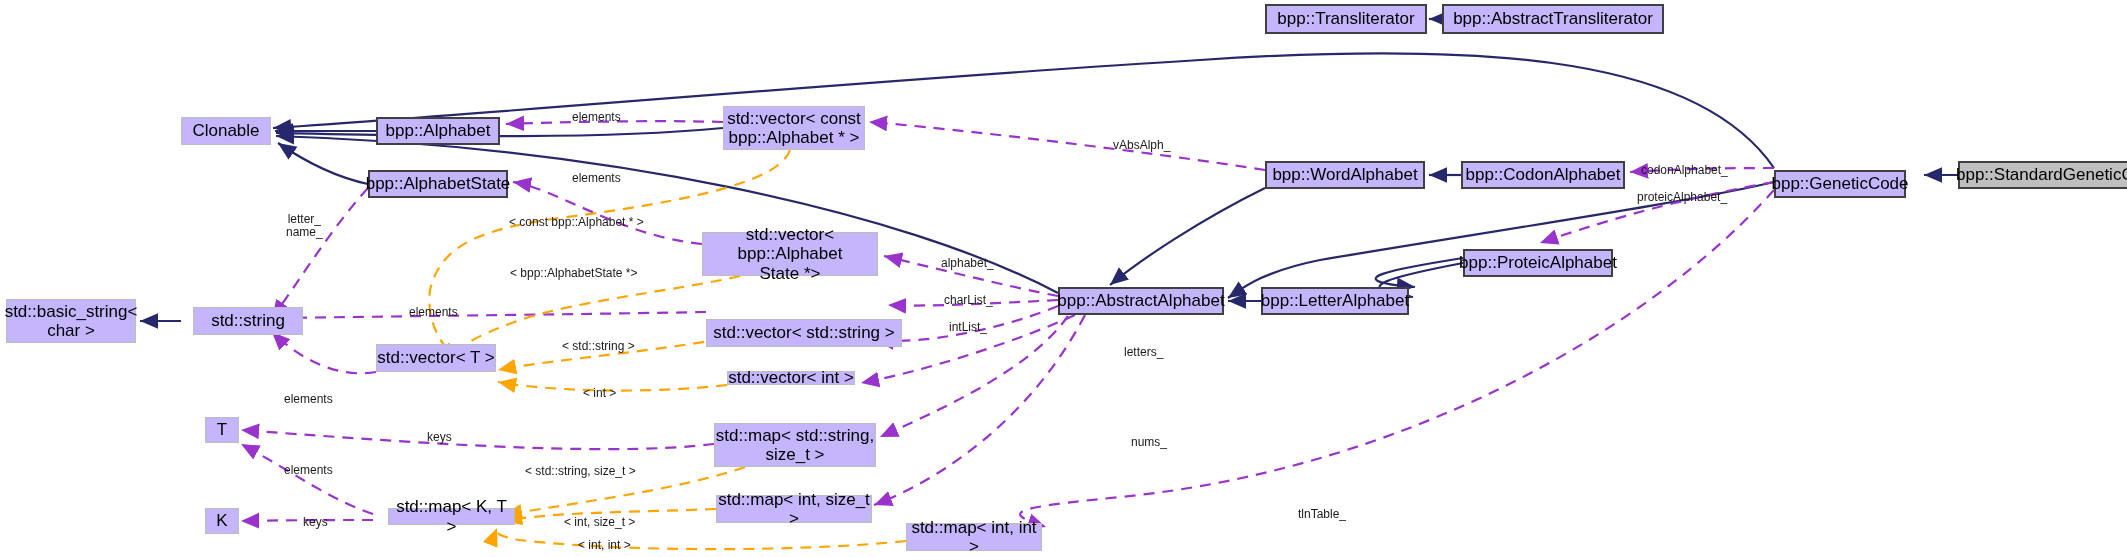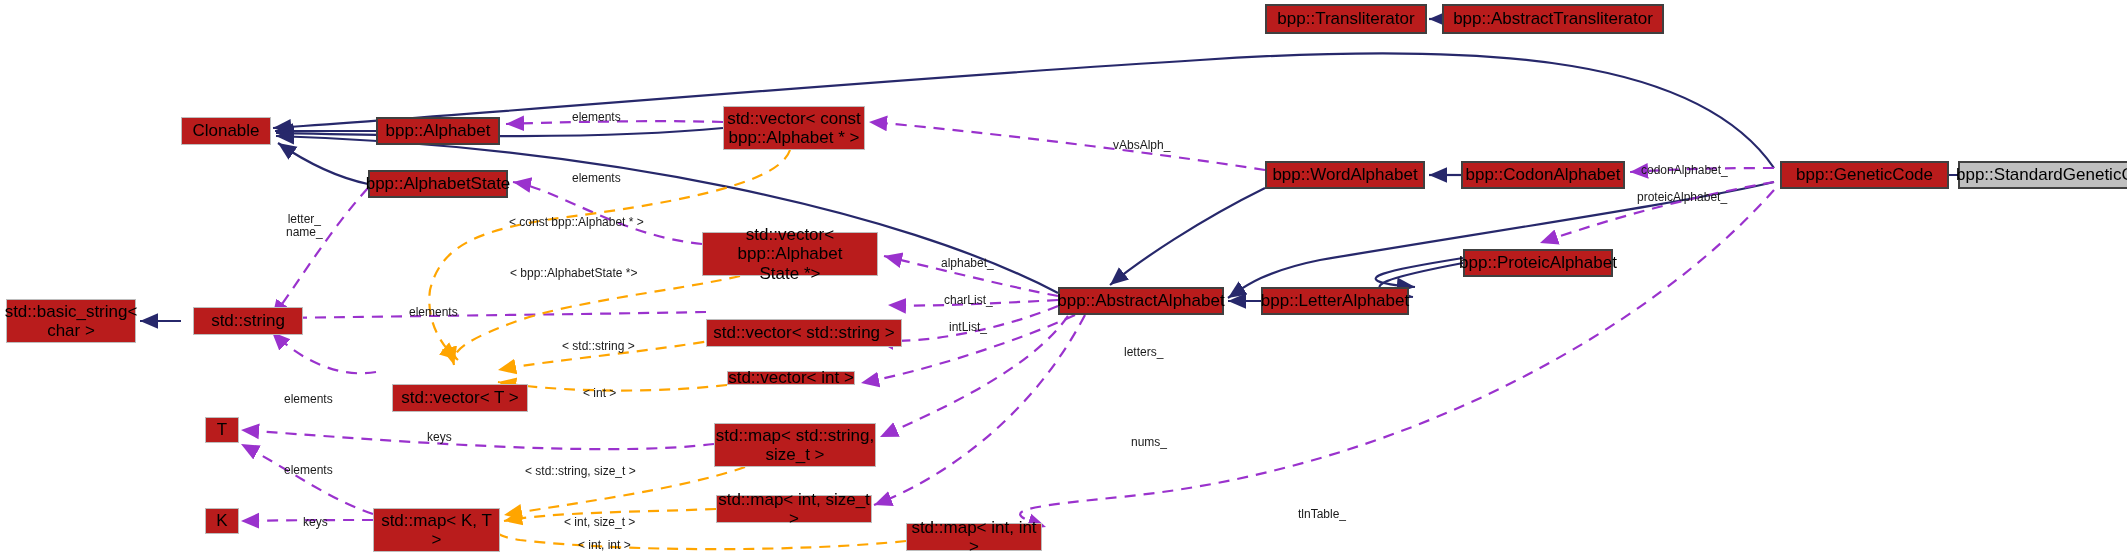--- a/index.html
+++ b/index.html
@@ -1,21 +1,21 @@
 <!DOCTYPE html>
 <html><head>
 <meta charset="utf-8">
 <style>
   html,body{margin:0;padding:0;background:#ffffff;}
   body{font-family:"Liberation Sans","DejaVu Sans",sans-serif;}
   #canvas{position:relative;width:2127px;height:557px;background:#fff;overflow:hidden;}
   svg#edges{position:absolute;left:0;top:0;width:2127px;height:557px;}
 
   .node{position:absolute;box-sizing:border-box;display:flex;align-items:center;justify-content:center;
-        text-align:center;background:#b91c1c;color:#000;line-height:1.12;}
+        text-align:center;background:#c4b5fd;color:#000;line-height:1.12;}
   
   .node.cls{border:2px solid #404040;font-size:17px;}
   
   .node.cur{border:2px solid #404040;background:#bfbfbf;font-size:17px;}
   
   .node.stl{border:1px solid #bdbdbd;font-size:17px;}
 
   .elabel{position:absolute;font-size:12px;color:#1a1a1a;white-space:nowrap;background:transparent;}
   .elabel.two{line-height:1.12;}
 </style>
@@ -87,39 +87,39 @@
   </svg>
 
   <div class="node cls" style="left:1265px;top:4px;width:162px;height:30px;">bpp::Transliterator</div>
   <div class="node cls" style="left:1442px;top:4px;width:222px;height:30px;">bpp::AbstractTransliterator</div>
   <div class="node stl" style="left:181px;top:117px;width:90px;height:28px;">Clonable</div>
   <div class="node cls" style="left:376px;top:117px;width:124px;height:28px;">bpp::Alphabet</div>
   <div class="node stl" style="left:723px;top:106px;width:142px;height:44px;white-space:pre-line;">std::vector&lt; const
 bpp::Alphabet * &gt;</div>
   <div class="node cls" style="left:1265px;top:161px;width:160px;height:28px;">bpp::WordAlphabet</div>
   <div class="node cls" style="left:1461px;top:161px;width:164px;height:28px;">bpp::CodonAlphabet</div>
-  <div class="node cls" style="left:1774px;top:161px;width:169px;height:28px;margin-left:6px;">bpp::GeneticCode</div>
+  <div class="node cls" style="left:1774px;top:170px;width:132px;height:28px;">bpp::GeneticCode</div>
   <div class="node cur" style="left:1958px;top:161px;width:202px;height:28px;">bpp::StandardGeneticCode</div>
   <div class="node cls" style="left:368px;top:170px;width:140px;height:28px;">bpp::AlphabetState</div>
   <div class="node stl" style="left:702px;top:232px;width:176px;height:44px;white-space:pre-line;">std::vector&lt; bpp::Alphabet
 State *&gt;</div>
   <div class="node cls" style="left:1463px;top:249px;width:150px;height:28px;">bpp::ProteicAlphabet</div>
   <div class="node stl" style="left:6px;top:299px;width:130px;height:44px;white-space:pre-line;">std::basic_string&lt;
 char &gt;</div>
   <div class="node stl" style="left:181px;top:307px;width:110px;height:28px;margin-left:12px;">std::string</div>
   <div class="node cls" style="left:1058px;top:287px;width:166px;height:28px;">bpp::AbstractAlphabet</div>
   <div class="node cls" style="left:1261px;top:287px;width:148px;height:28px;">bpp::LetterAlphabet</div>
   <div class="node stl" style="left:706px;top:303px;width:196px;height:28px;margin-top:16px;">std::vector&lt; std::string &gt;</div>
-  <div class="node stl" style="left:376px;top:384px;width:136px;height:28px;margin-left:16px;">std::vector&lt; T &gt;</div>
+  <div class="node stl" style="left:376px;top:344px;width:120px;height:28px;">std::vector&lt; T &gt;</div>
   <div class="node stl" style="left:727px;top:371px;width:128px;height:14px;">std::vector&lt; int &gt;</div>
   <div class="node stl" style="left:205px;top:417px;width:34px;height:26px;">T</div>
   <div class="node stl" style="left:714px;top:423px;width:162px;height:44px;white-space:pre-line;">std::map&lt; std::string,
 size_t &gt;</div>
   <div class="node stl" style="left:205px;top:508px;width:34px;height:26px;">K</div>
-  <div class="node stl" style="left:373px;top:508px;width:127px;height:44px;">std::map&lt; K, T &gt;</div>
+  <div class="node stl" style="left:388px;top:508px;width:127px;height:17px;">std::map&lt; K, T &gt;</div>
   <div class="node stl" style="left:716px;top:495px;width:156px;height:28px;">std::map&lt; int, size_t &gt;</div>
   <div class="node stl" style="left:906px;top:523px;width:136px;height:28px;">std::map&lt; int, int &gt;</div>
 
   <div class="elabel" style="left:572px;top:110px;">elements</div>
   <div class="elabel" style="left:1113px;top:138px;">vAbsAlph_</div>
   <div class="elabel" style="left:1641px;top:163px;">codonAlphabet_</div>
   <div class="elabel" style="left:572px;top:171px;">elements</div>
   <div class="elabel" style="left:1637px;top:190px;">proteicAlphabet_</div>
   <div class="elabel two" style="left:286px;top:213px;text-align:center;white-space:pre-line;">letter_
 name_</div>

